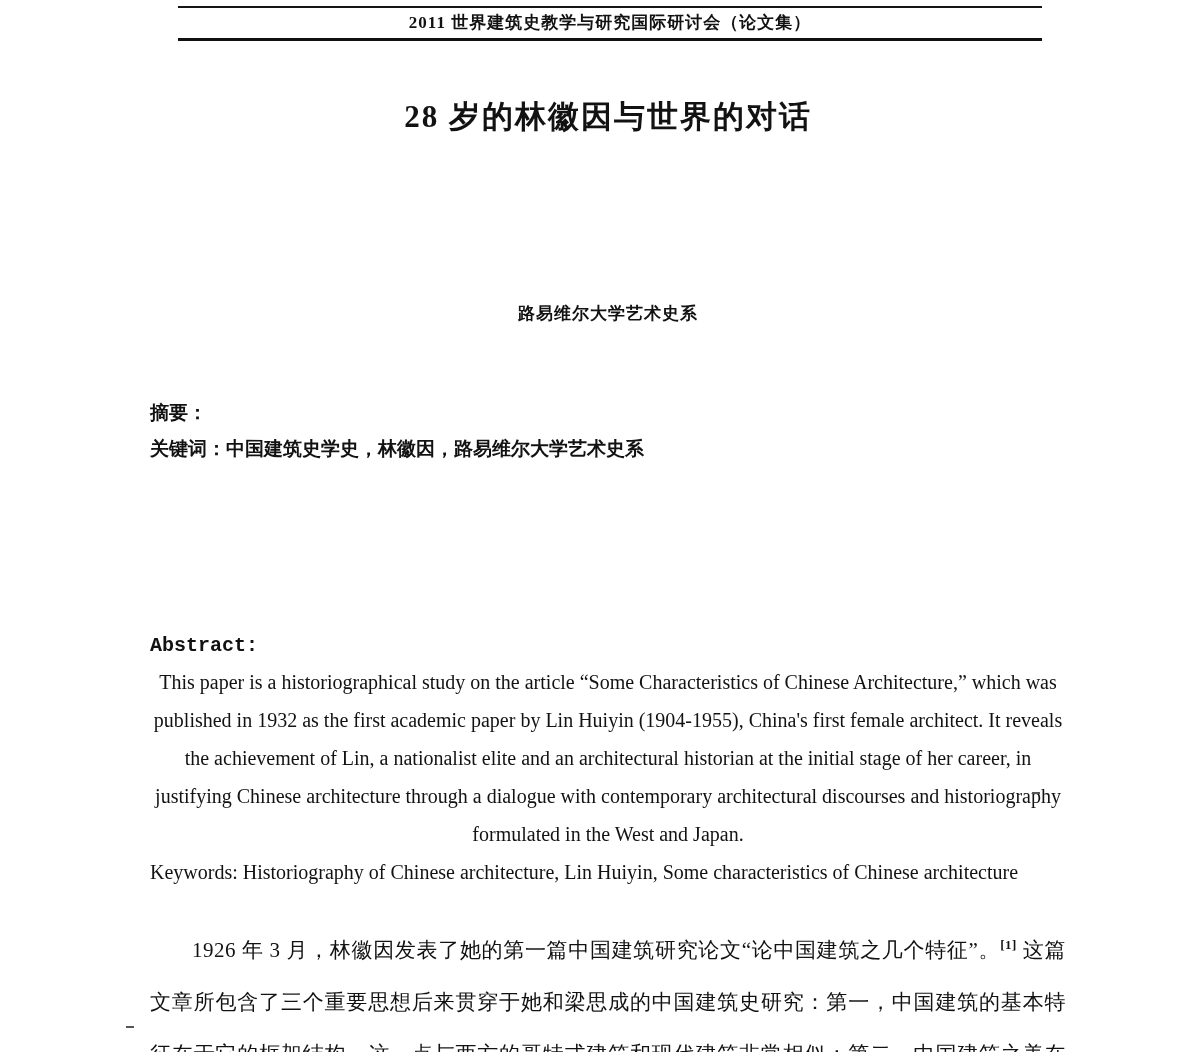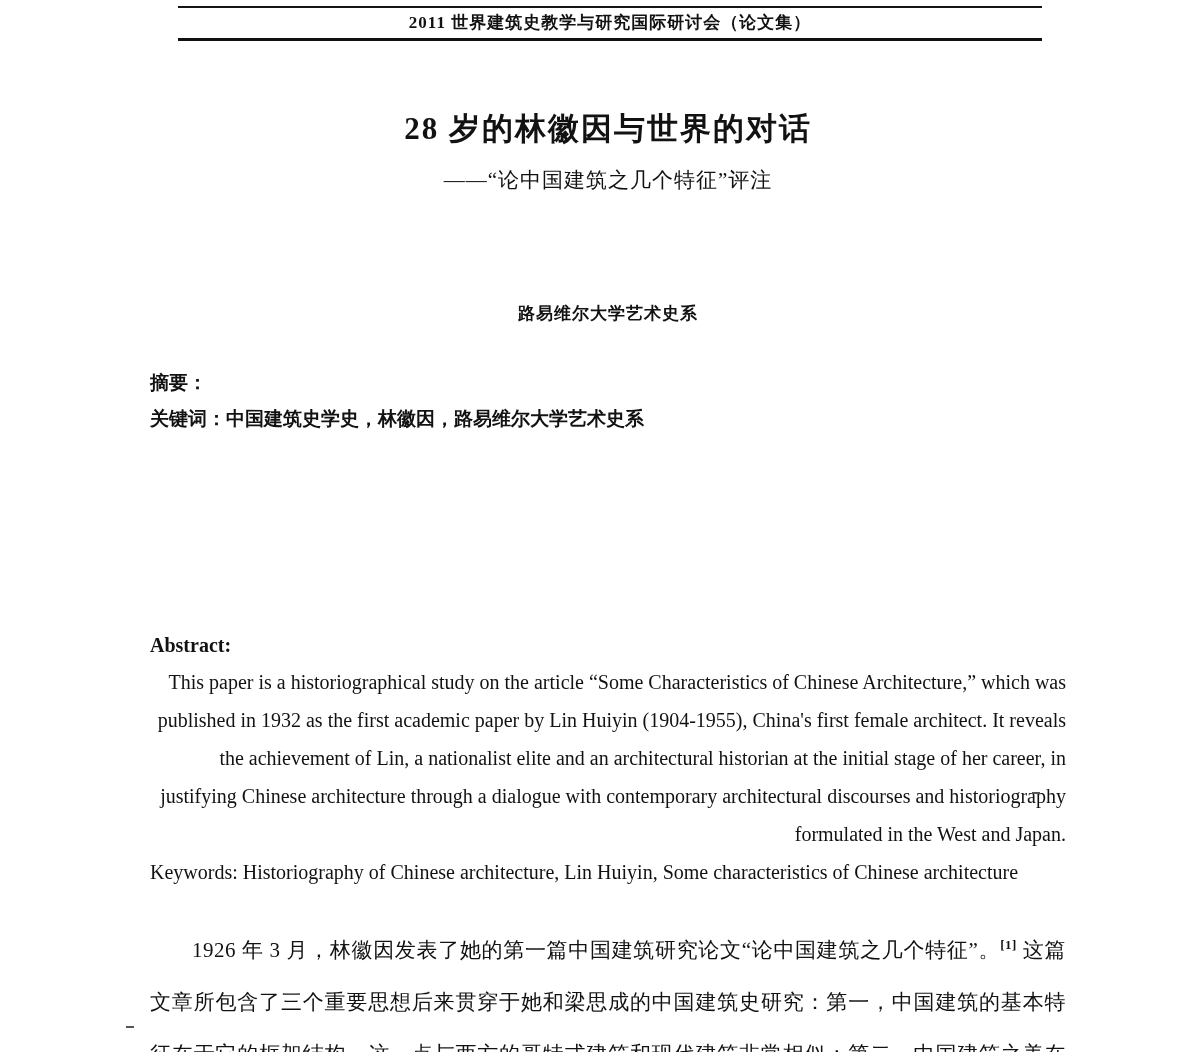--- a/index.html
+++ b/index.html
@@ -35,21 +35,21 @@
   }
 
   
   .title-block {
     position: absolute;
     left: 150px;
     width: 916px;
     text-align: center;
   }
   .paper-title {
-    top: 108px;
+    top: 96px;
     font-size: 31px;
     font-weight: bold;
     letter-spacing: 2px;
   }
   .paper-subtitle {
     top: 166px;
     font-size: 21px;
     letter-spacing: 1px;
   }
   .paper-author {
@@ -61,21 +61,21 @@
   .paper-affiliation {
     top: 302px;
     font-size: 17px;
     font-weight: bold;
     letter-spacing: 1px;
   }
 
   
   .cn-abstract {
     position: absolute;
-    top: 370px;
+    top: 400px;
     left: 150px;
     width: 916px;
   }
   .cn-abstract .label {
     font-size: 19px;
     font-weight: bold;
     margin-bottom: 4px;
   }
   .cn-abstract .body {
     font-size: 19px;
@@ -94,25 +94,26 @@
   .en-abstract {
     position: absolute;
     top: 634px;
     left: 150px;
     width: 916px;
   }
   .en-abstract .label {
     font-size: 20px;
     font-weight: bold;
     margin-bottom: 6px;
+    font-family: Liberation Mono, monospace;
   }
   .en-abstract .body {
     font-size: 20px;
     line-height: 38px;
-    text-align: right;
+    text-align: center;
   }
   .en-abstract .keywords-line {
     font-size: 20px;
     line-height: 38px;
   }
   .en-abstract .keywords-line .kw-label {
     font-weight: normal;
   }
 
   
@@ -149,21 +150,20 @@
 <body>
 
 <div class="page">
 
   <div class="header">
     <div class="header-text">2011 世界建筑史教学与研究国际研讨会（论文集）</div>
   </div>
 
   <div class="title-block paper-title">28 岁的林徽因与世界的对话</div>
 
-  <div class="title-block paper-subtitle">——“论中国建筑之几个特征”评注</div>
 
 
   <div class="title-block paper-affiliation">路易维尔大学艺术史系</div>
 
   <div class="cn-abstract">
     <div class="label">摘要：</div>
     <div class="keywords-line"><span>关键词：</span><span>中国建筑史学史，林徽因，路易维尔大学艺术史系</span></div>
   </div>
 
   <div class="en-abstract">

